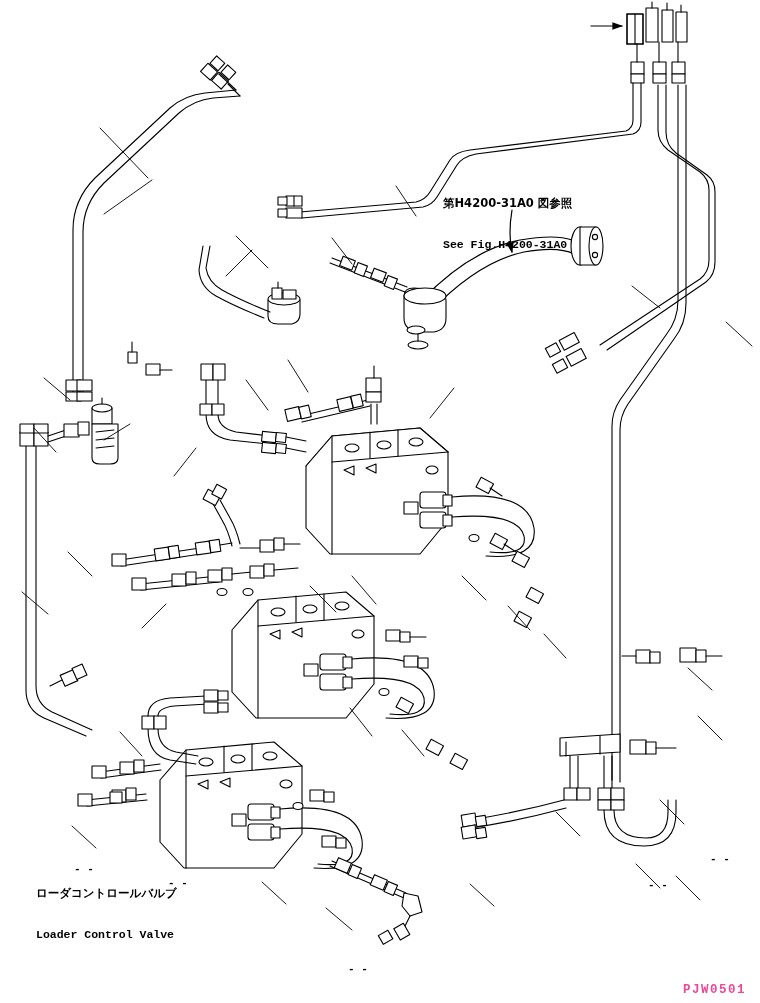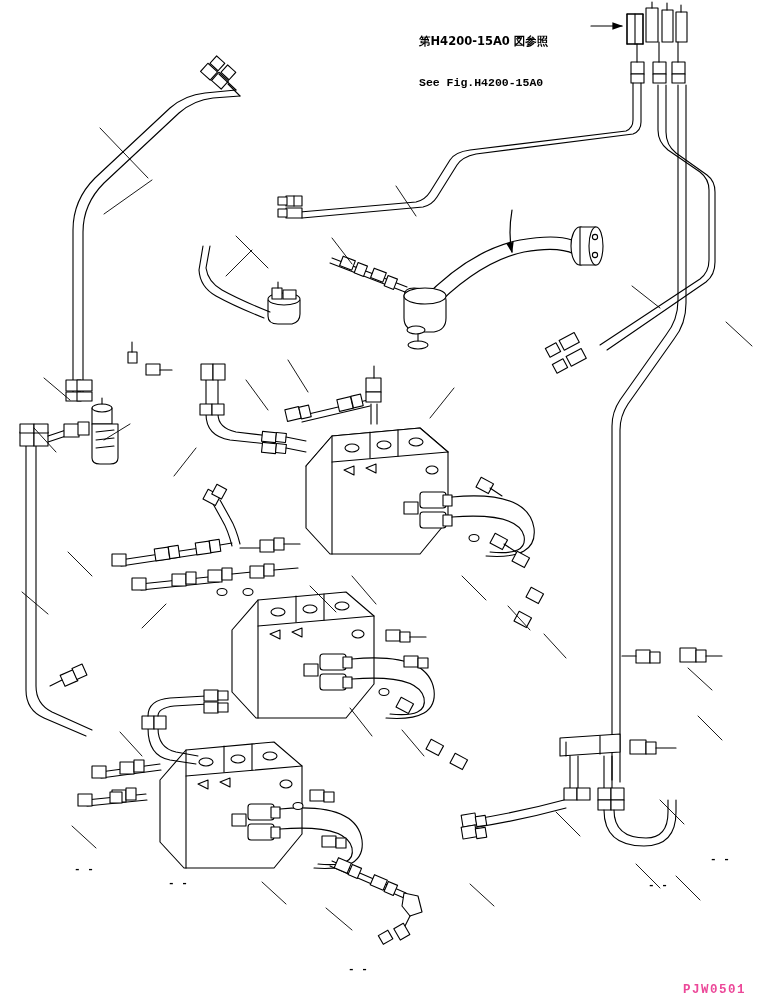--- a/index.html
+++ b/index.html
@@ -485,22 +485,26 @@
 
     <g font-family="Liberation Mono, monospace" font-size="11" font-weight="bold" fill="#000">
       <text x="74" y="872">- -</text>
       <text x="168" y="886">- -</text>
       <text x="348" y="972">- -</text>
       <text x="648" y="888">- -</text>
       <text x="710" y="862">- -</text>
     </g>
   </svg>
 
-  <div class="lbl" id="ref-15a0">
-    <span class="jp">第H4200-15A0 図参照</span>
-    <span class="en">See Fig.H4200-15A0</span>
+
+  <div class="lbl" id="ref-31a0">
+    <span class="jp">第H4200-31A0 図参照</span>
+    <span class="en">See Fig.H4200-31A0</span>
   </div>
 
-
+  <div class="lbl" id="loader-valve-label">
+    <span class="jp">ローダコントロールバルブ</span>
+    <span class="en">Loader Control Valve</span>
+  </div>
 
   <div id="drawing-number">PJW0501</div>
 
 </div>
 
 </body></html>

